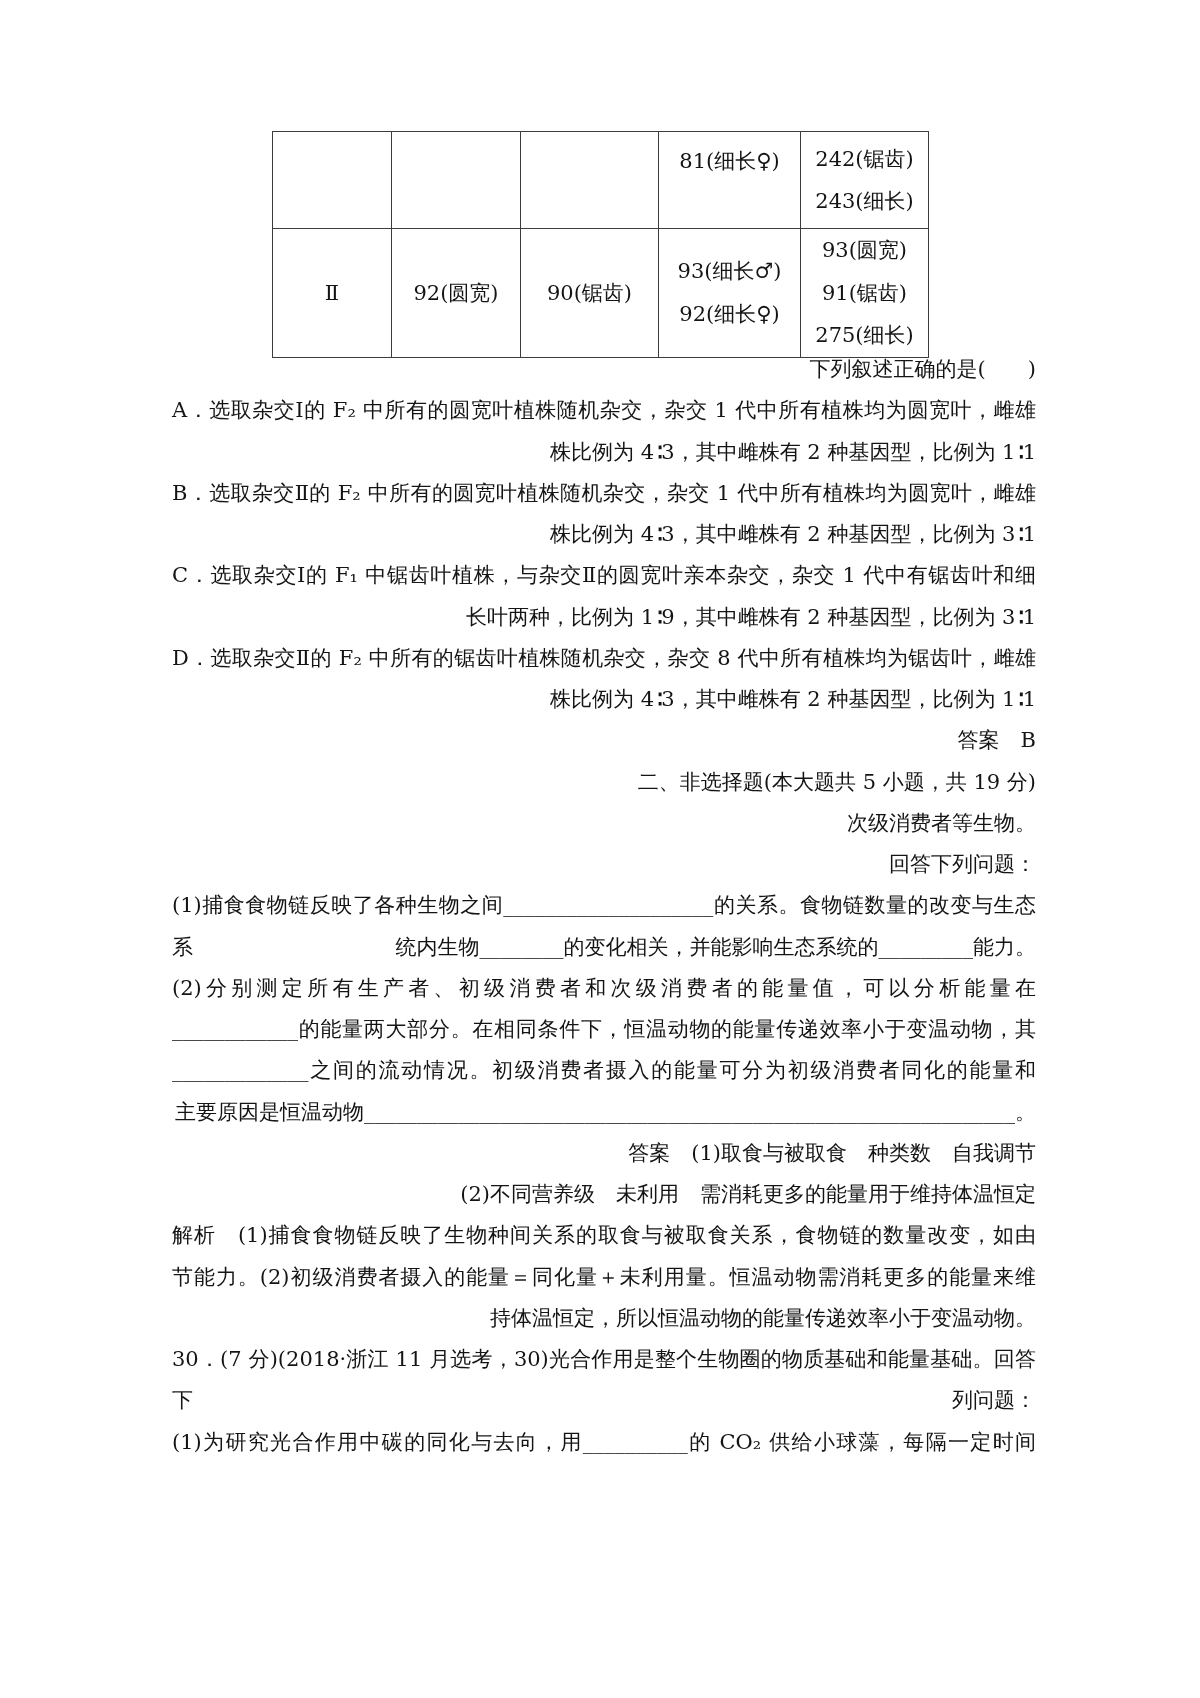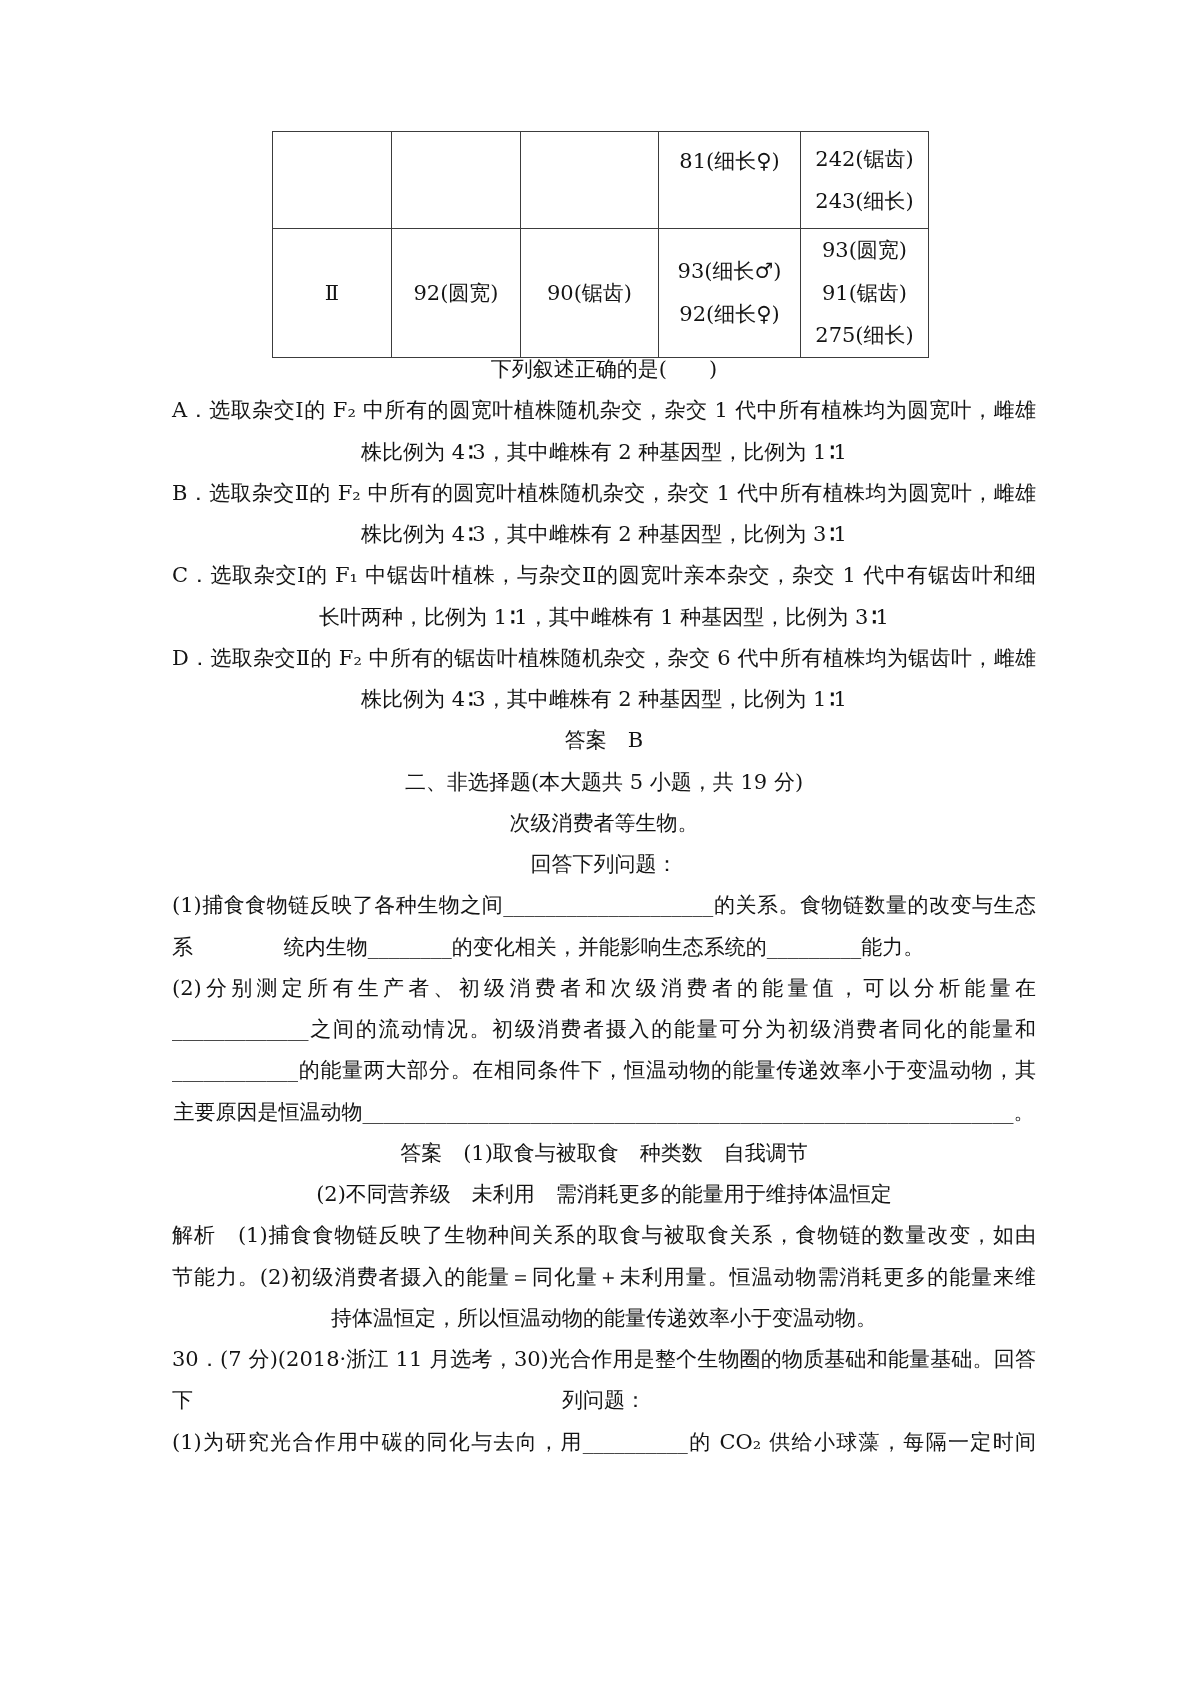--- a/index.html
+++ b/index.html
@@ -38,21 +38,21 @@
     position:absolute;
     left:172px;
     top:349px;
     width:864px;
     font-size:21px;
     line-height:41.25px;
   }
   .line{
     height:41.25px;
     white-space:pre;
-    text-align:center;
+    text-align:right;
   }
   .line.fill{
     white-space:normal;
     text-align:justify;
     text-align-last:justify;
   }
   .b{font-weight:normal;}
 </style>
 </head>
 <body>
@@ -103,32 +103,32 @@
       </tbody>
   </table>
 
   <div class="text-body">
       <div class="line"><span>下列叙述正确的是(　　)</span></div>
       <div class="line fill"><span>A．选取杂交Ⅰ的 F₂ 中所有的圆宽叶植株随机杂交，杂交 1 代中所有植株均为圆宽叶，雌雄</span></div>
       <div class="line"><span>株比例为 4∶3，其中雌株有 2 种基因型，比例为 1∶1</span></div>
       <div class="line fill"><span>B．选取杂交Ⅱ的 F₂ 中所有的圆宽叶植株随机杂交，杂交 1 代中所有植株均为圆宽叶，雌雄</span></div>
       <div class="line"><span>株比例为 4∶3，其中雌株有 2 种基因型，比例为 3∶1</span></div>
       <div class="line fill"><span>C．选取杂交Ⅰ的 F₁ 中锯齿叶植株，与杂交Ⅱ的圆宽叶亲本杂交，杂交 1 代中有锯齿叶和细</span></div>
-      <div class="line"><span>长叶两种，比例为 1∶1，其中雌株有 1 种基因型，比例为 3∶1</span></div>
-      <div class="line fill"><span>D．选取杂交Ⅱ的 F₂ 中所有的锯齿叶植株随机杂交，杂交 6 代中所有植株均为锯齿叶，雌雄</span></div>
+      <div class="line"><span>长叶两种，比例为 1∶9，其中雌株有 2 种基因型，比例为 3∶1</span></div>
+      <div class="line fill"><span>D．选取杂交Ⅱ的 F₂ 中所有的锯齿叶植株随机杂交，杂交 8 代中所有植株均为锯齿叶，雌雄</span></div>
       <div class="line"><span>株比例为 4∶3，其中雌株有 2 种基因型，比例为 1∶1</span></div>
       <div class="line"><span class="b">答案</span><span>　B</span></div>
       <div class="line"><span class="b">二、非选择题</span><span>(本大题共 5 小题，共 19 分)</span></div>
       <div class="line"><span>次级消费者等生物。</span></div>
       <div class="line"><span>回答下列问题：</span></div>
       <div class="line fill"><span>(1)捕食食物链反映了各种生物之间____________________的关系。食物链数量的改变与生态系</span></div>
       <div class="line"><span>统内生物________的变化相关，并能影响生态系统的_________能力。</span></div>
       <div class="line fill"><span>(2)分别测定所有生产者、初级消费者和次级消费者的能量值，可以分析能量在</span></div>
+      <div class="line fill"><span>____________的能量两大部分。在相同条件下，恒温动物的能量传递效率小于变温动物，其</span></div>
       <div class="line fill"><span>_____________之间的流动情况。初级消费者摄入的能量可分为初级消费者同化的能量和</span></div>
-      <div class="line fill"><span>____________的能量两大部分。在相同条件下，恒温动物的能量传递效率小于变温动物，其</span></div>
       <div class="line"><span>主要原因是恒温动物______________________________________________________________。</span></div>
       <div class="line"><span class="b">答案</span><span>　(1)取食与被取食　种类数　自我调节</span></div>
       <div class="line"><span>(2)不同营养级　未利用　需消耗更多的能量用于维持体温恒定</span></div>
       <div class="line fill"><span class="b">解析</span><span>　(1)捕食食物链反映了生物种间关系的取食与被取食关系，食物链的数量改变，如由</span></div>
       <div class="line fill"><span>节能力。(2)初级消费者摄入的能量＝同化量＋未利用量。恒温动物需消耗更多的能量来维</span></div>
       <div class="line"><span>持体温恒定，所以恒温动物的能量传递效率小于变温动物。</span></div>
       <div class="line fill"><span>30．(7 分)(2018·浙江 11 月选考，30)光合作用是整个生物圈的物质基础和能量基础。回答下</span></div>
       <div class="line"><span>列问题：</span></div>
       <div class="line fill"><span>(1)为研究光合作用中碳的同化与去向，用__________的 CO₂ 供给小球藻，每隔一定时间</span></div>
     </div>

